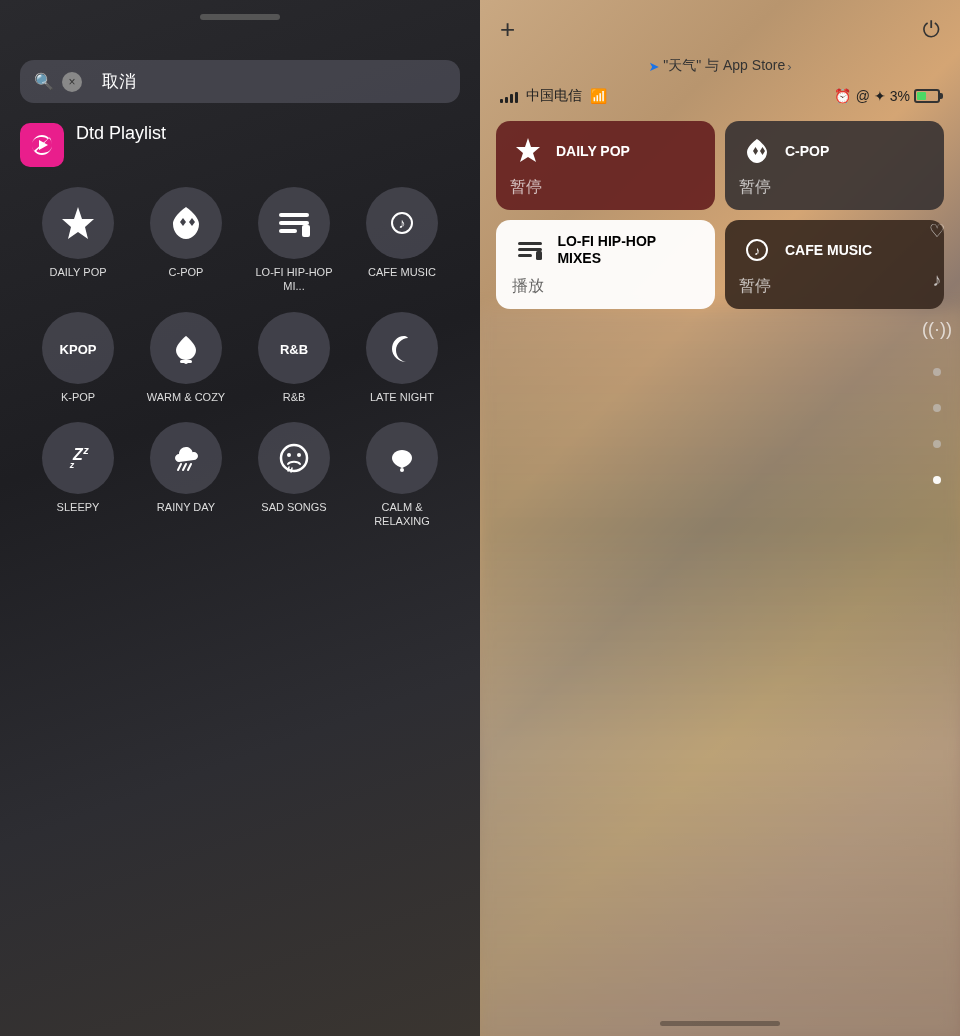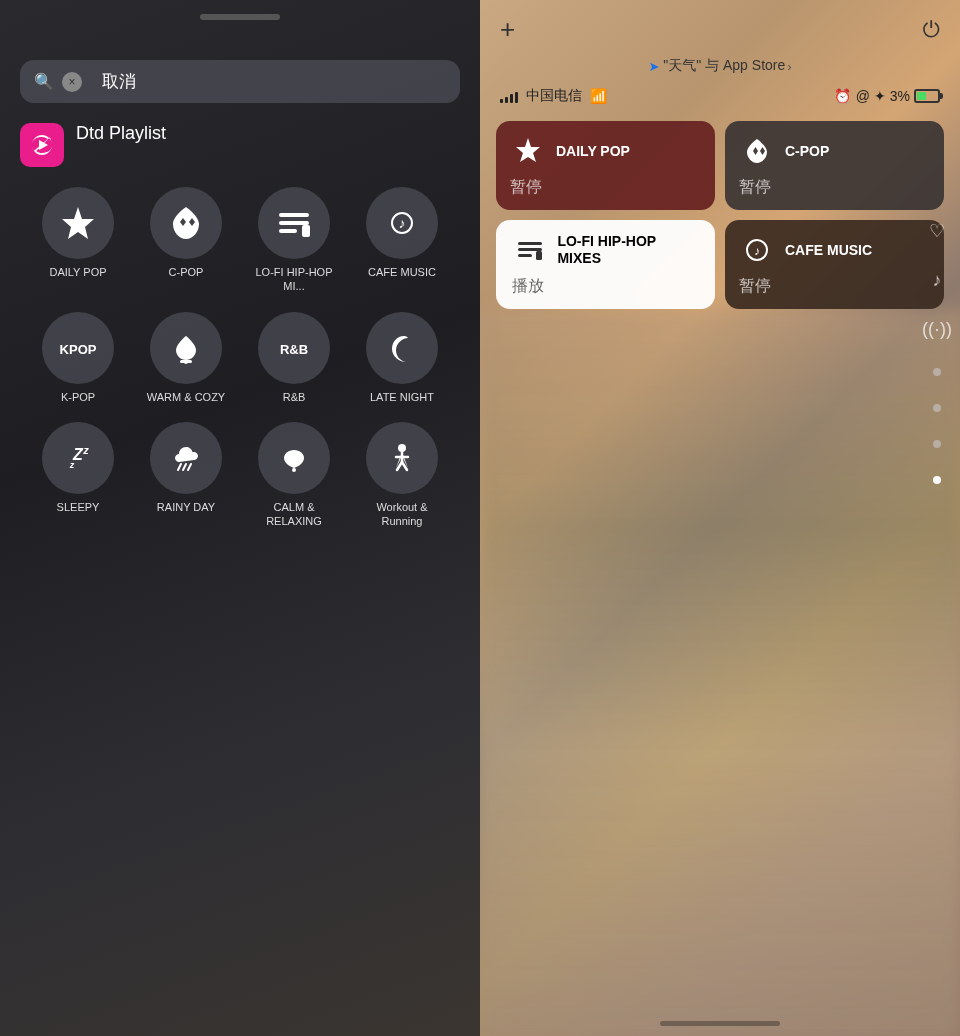--- a/index.html
+++ b/index.html
@@ -476,44 +476,44 @@
         <svg width="40" height="40" viewBox="0 0 40 40" fill="white">
           <path d="M28 22 C30 22 32 20 32 18 C32 16 30 14 28 14 C27.5 14 27 14.1 26.5 14.3 C26 11 23 9 20 9 C16 9 13 12 13 16 C11 16 9 18 9 20 C9 22 11 24 13 24 Z"></path>
           <line x1="15" y1="26" x2="12" y2="32" stroke="white" stroke-width="2" stroke-linecap="round"></line>
           <line x1="20" y1="26" x2="17" y2="32" stroke="white" stroke-width="2" stroke-linecap="round"></line>
           <line x1="25" y1="26" x2="22" y2="32" stroke="white" stroke-width="2" stroke-linecap="round"></line>
         </svg>
       </div>
       <span class="grid-label">RAINY DAY</span>
     </div>
 
+    <div class="grid-item">
+      <div class="grid-icon">
+        <svg width="40" height="40" viewBox="0 0 40 40" fill="white">
+          <circle cx="20" cy="20" r="13" stroke="white" stroke-width="2.5" fill="none"></circle>
+          <circle cx="15" cy="17" r="2" fill="white"></circle>
+          <circle cx="25" cy="17" r="2" fill="white"></circle>
+          <path d="M14 26 C16 23 24 23 26 26" stroke="white" stroke-width="2" fill="none" stroke-linecap="round"></path>
+          <line x1="15" y1="29" x2="14" y2="33" stroke="white" stroke-width="1.5" stroke-linecap="round"></line>
+          <line x1="18" y1="30" x2="17" y2="34" stroke="white" stroke-width="1.5" stroke-linecap="round"></line>
+        </svg>
+      </div>
+      <span class="grid-label">SAD SONGS</span>
+    </div>
 
     <div class="grid-item">
       <div class="grid-icon">
         <svg width="40" height="40" viewBox="0 0 40 40" fill="white">
           <path d="M20 12 C14 12 10 16 10 20 C10 22 11 24 13 26 C15 28 20 30 20 30 C20 30 25 28 27 26 C29 24 30 22 30 20 C30 16 26 12 20 12Z"></path>
           <circle cx="20" cy="32" r="2"></circle>
         </svg>
       </div>
       <span class="grid-label">CALM &amp; RELAXING</span>
     </div>
 
-    <div class="grid-item">
-      <div class="grid-icon">
-        <svg width="40" height="40" viewBox="0 0 40 40" fill="white">
-          <circle cx="20" cy="10" r="4"></circle>
-          <path d="M20 14 L18 22 L14 30 M20 14 L22 22 L26 30 M15 20 L25 20"></path>
-          <path d="M20 14 L20 24" stroke="white" stroke-width="2.5" fill="none"></path>
-          <path d="M20 24 L15 32" stroke="white" stroke-width="2.5" fill="none" stroke-linecap="round"></path>
-          <path d="M20 24 L25 32" stroke="white" stroke-width="2.5" fill="none" stroke-linecap="round"></path>
-          <path d="M14 19 L26 19" stroke="white" stroke-width="2.5" fill="none" stroke-linecap="round"></path>
-        </svg>
-      </div>
-      <span class="grid-label">Workout &amp; Running</span>
-    </div>
 
   </div>
 </div>
 
 <div class="right-panel">
 
   <div class="right-top-bar">
     <span class="plus-btn">+</span>
     <span class="power-btn">⏻</span>
   </div>

